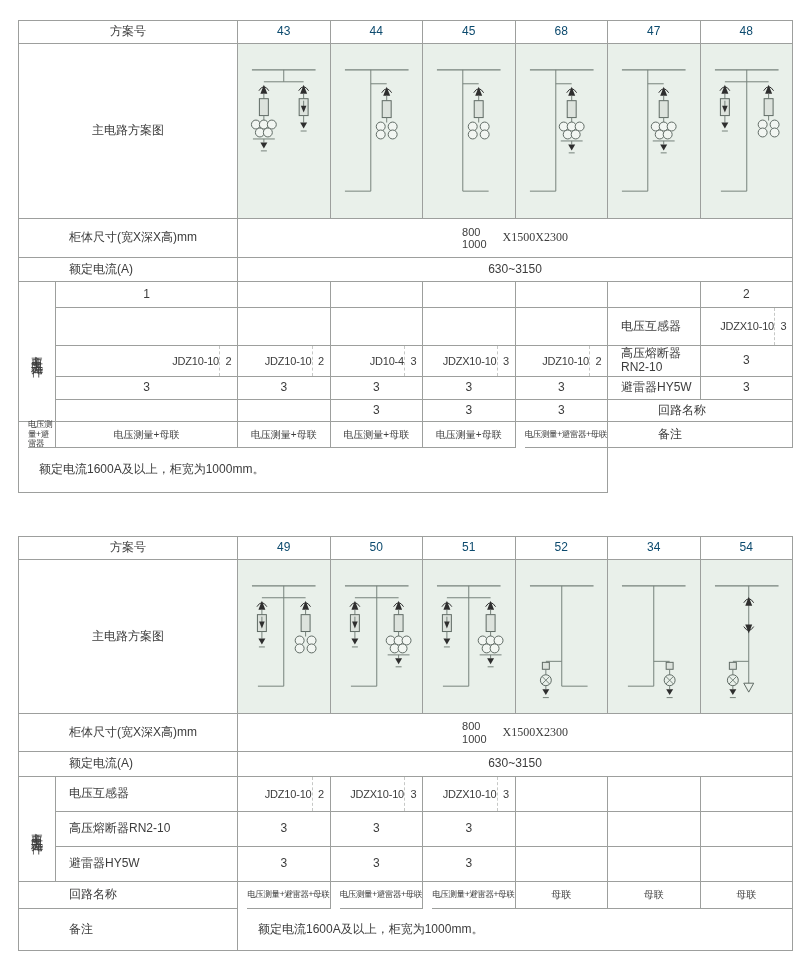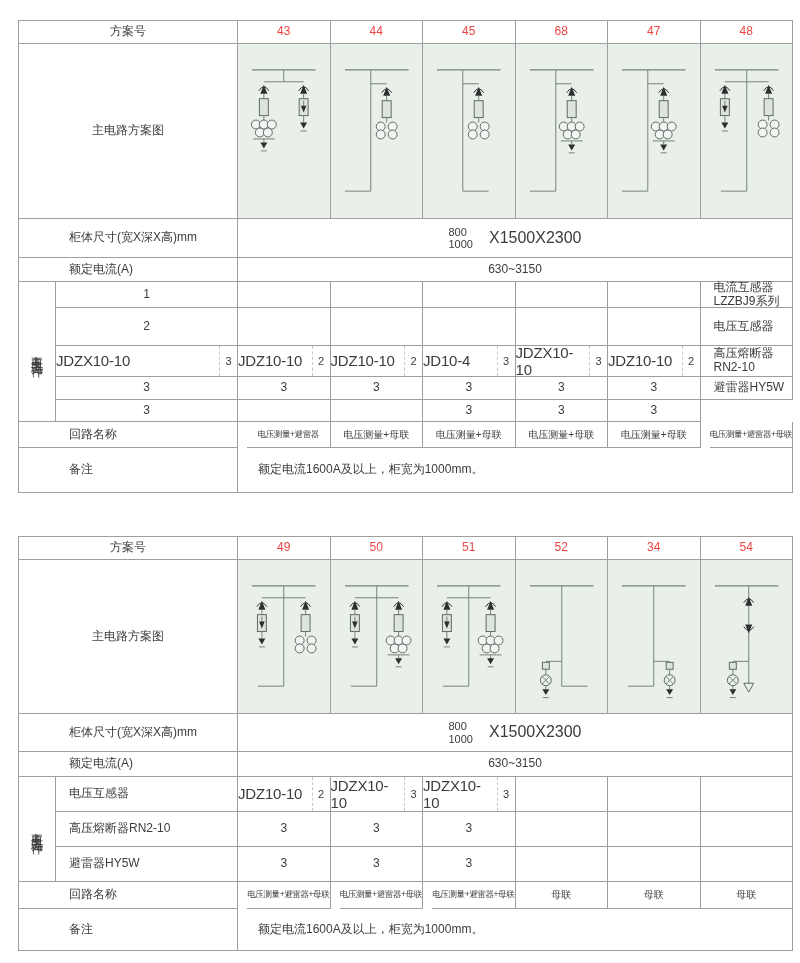--- a/index.html
+++ b/index.html
@@ -38,33 +38,33 @@
   .grp5{grid-row:span 5;}
   .grp3{grid-row:span 3;}
   .grp span{
     writing-mode:vertical-rl;text-orientation:upright;
     font-size:12px;letter-spacing:2px;line-height:1;
   }
   .lab{justify-content:flex-start;padding-left:13px;text-align:left;}
   .labi{justify-content:flex-start;padding-left:50px;text-align:left;}
   .dg{background:var(--grn);padding:0;overflow:hidden;}
   .dsvg{width:100%;height:100%;display:block;}
-  .hd{color:#ef4444;}
+  .hd{color:#0c4a6e;}
   .vt{padding:0;}
-  .vtt{flex:1;text-align:left;font-size:15px;letter-spacing:-0.2px;}
+  .vtt{flex:1;text-align:right;font-size:11px;letter-spacing:-0.2px;}
   .vtn{
     width:17px;align-self:stretch;
     border-left:1px dashed var(--ln-light);
     display:flex;align-items:center;justify-content:center;
     font-size:11px;
   }
   .circ{font-size:10px;}
   .circ.sm{font-size:8.5px;letter-spacing:-0.4px;margin-left:9px;}
   .sizeval .stack{font-size:11px;line-height:1.1;text-align:left;}
-  .sizeval .dh{font-size:16px;margin-left:16px;}
+  .sizeval .dh{font-size:12px;margin-left:16px;font-family:Liberation Serif, serif;}
   .noteval{justify-content:flex-start;padding-left:20px;font-size:12px;}
   
   .dl{stroke:#76827b;stroke-width:1;fill:none;}
   .db{stroke:#76827b;stroke-width:1.4;fill:none;}
   .df{fill:#2e2e2e;stroke:none;}
   .dq{fill:none;stroke:#2e2e2e;stroke-width:1;}
   .dc{fill:#f2f6f2;stroke:#5f6a64;stroke-width:1;}
   .dr{fill:#dde3dd;stroke:#5f6a64;stroke-width:1;}
   .dk{fill:none;stroke:#5f6a64;stroke-width:1;}
 </style>
@@ -234,21 +234,20 @@
     <div class="c grp grp5">
         <span>主要电器元件</span>
       </div>
     <div class="c">1</div>
     <div class="c"></div>
     <div class="c"></div>
     <div class="c"></div>
     <div class="c"></div>
     <div class="c"></div>
 
-    <div class="c lab">电流互感器LZZBJ9系列</div>
     <div class="c">2</div>
     <div class="c"></div>
     <div class="c"></div>
     <div class="c"></div>
     <div class="c"></div>
     <div class="c"></div>
 
     <div class="c lab">电压互感器</div>
     <div class="c vt">
         <span class="vtt">JDZX10-10</span>

